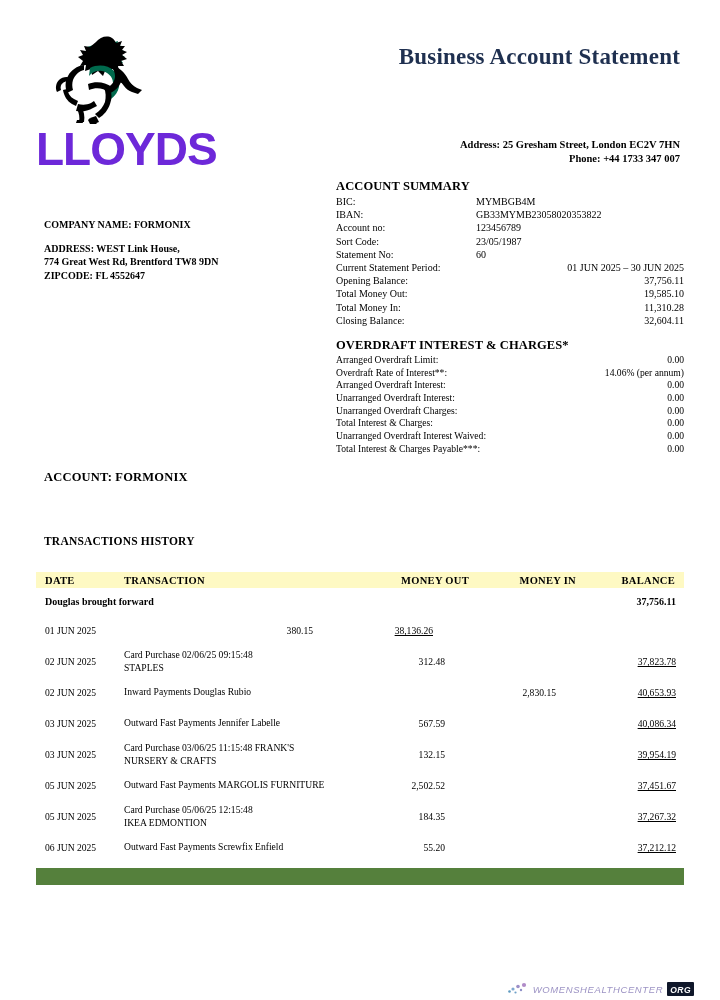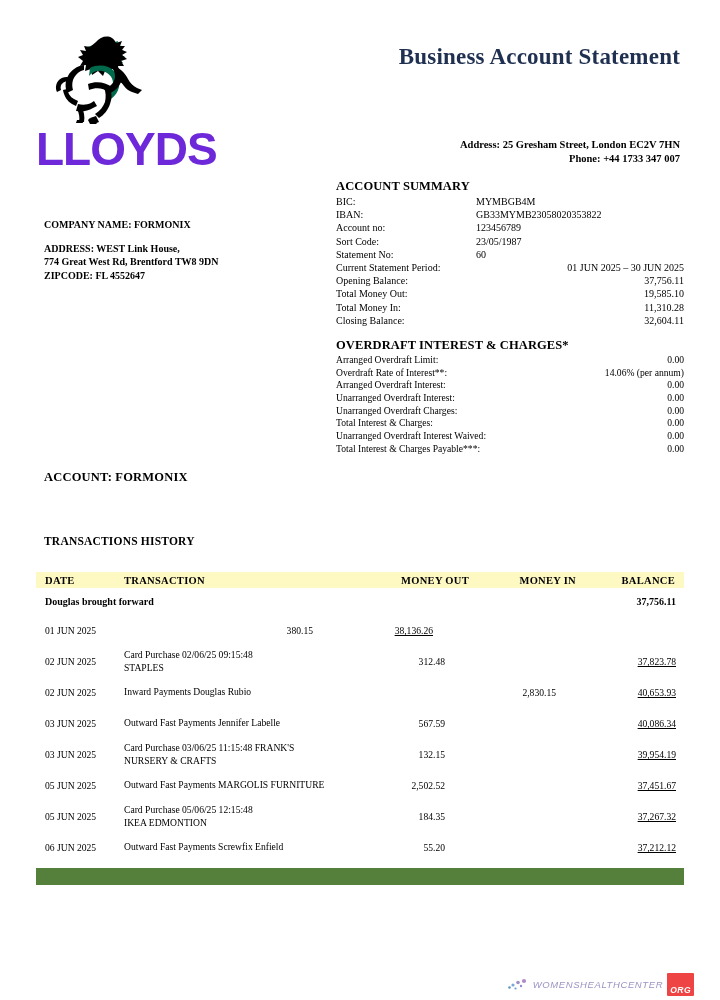--- a/index.html
+++ b/index.html
@@ -198,22 +198,22 @@
   .wm-text {
     font-size: 9.5px;
     letter-spacing: .6px;
     color: #9C93C4;
     font-weight: 400;
   }
   .wm-org {
     font-size: 8.5px;
     letter-spacing: .5px;
     color: #ffffff;
-    background: #ef4444;
-    padding: 12px 3px 1px 3px;
+    background: #0f172a;
+    padding: 3px 3px 1px 3px;
     font-weight: 700;
     border-radius: 1px;
   }
 </style>
 </head>
 <body>
 
 <div class="page">
 
   <div class="logo-block">

